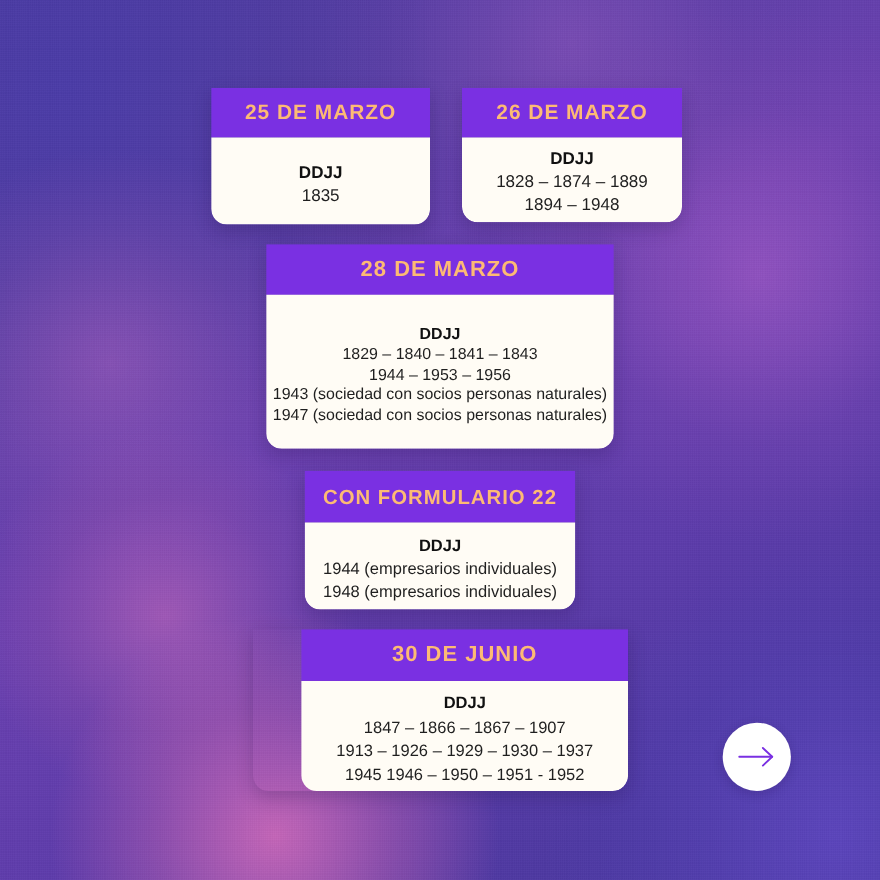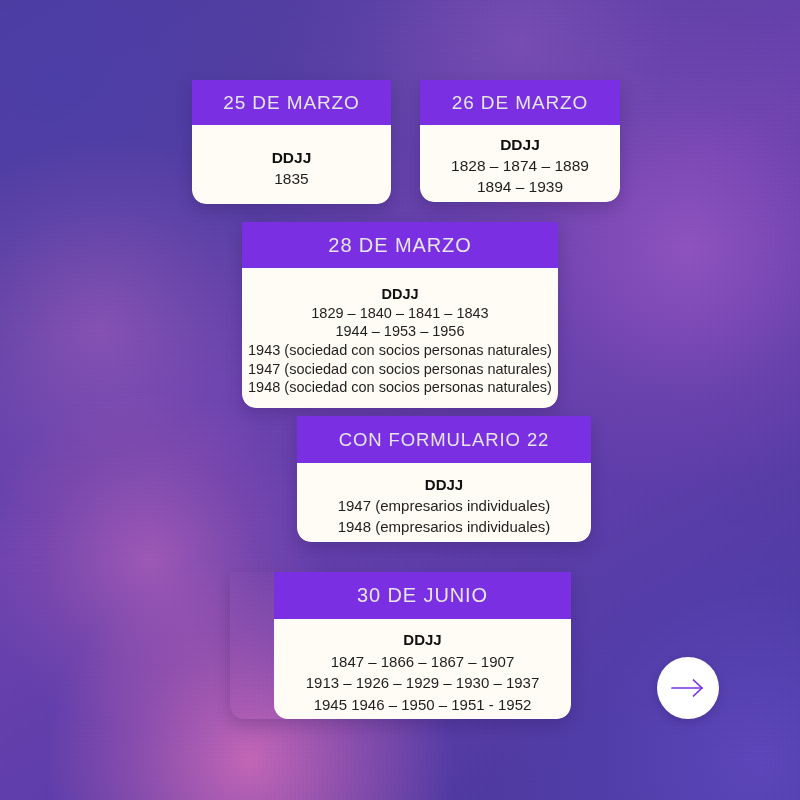--- a/index.html
+++ b/index.html
@@ -46,24 +46,24 @@
 
   .card {
     position: absolute;
     border-radius: 0 0 14px 14px;
     overflow: hidden;
     box-shadow: 0 6px 16px rgba(30,12,70,0.22);
   }
 
   .card-header {
     background: #7a30e2;
-    color: #e5e5e5;
+    color: #fdba74;
     text-align: center;
     letter-spacing: 0.9px;
-    font-weight: 400;
+    font-weight: 700;
     display: flex;
     align-items: center;
     justify-content: center;
   }
 
   .card-body {
     background: #fffcf5;
     border-radius: 0 0 14px 14px;
     text-align: center;
     color: #1d1d1d;
@@ -86,21 +86,21 @@
   #card-25marzo .card-body   { height: 79px; font-size: 15.5px; line-height: 21px; padding-top: 6px; }
 
   #card-26marzo      { left: 420px; top: 80px;  width: 200px; }
   #card-26marzo .card-header { height: 45px; font-size: 19px; }
   #card-26marzo .card-body   { height: 77px; font-size: 15.5px; line-height: 21px; padding-top: 4px; }
 
   #card-28marzo      { left: 242px; top: 222px; width: 316px; }
   #card-28marzo .card-header { height: 46px; font-size: 20px; }
   #card-28marzo .card-body   { height: 140px; font-size: 14.5px; line-height: 18.6px; padding-top: 6px; }
 
-  #card-formulario22 { left: 277px; top: 416px; width: 294px; margin-left: 20px; }
+  #card-formulario22 { left: 277px; top: 428px; width: 246px; }
   #card-formulario22 .card-header { height: 47px; font-size: 18.5px; }
   #card-formulario22 .card-body   { height: 79px; font-size: 15px; line-height: 21px; padding-top: 5px; }
 
   #card-30junio      { left: 230px; top: 572px; width: 341px; padding-left: 44px; }
   #card-30junio .card-header { height: 47px; font-size: 20px; }
   #card-30junio .card-body   { height: 100px; font-size: 15px; line-height: 21.5px; padding-top: 6px; }
 
   
   #next-button {
     position: absolute;
@@ -137,45 +137,44 @@
     </div>
   </div>
 
   <div class="card" id="card-26marzo">
     <div class="card-header">
       <span>26 DE MARZO</span>
     </div>
     <div class="card-body">
       <div class="ddjj-label">DDJJ</div>
       <div class="card-line">1828 – 1874 – 1889</div>
-      <div class="card-line">1894 – 1939</div>
+      <div class="card-line">1894 – 1948</div>
     </div>
   </div>
 
   <div class="card" id="card-28marzo">
     <div class="card-header">
       <span>28 DE MARZO</span>
     </div>
     <div class="card-body">
       <div class="ddjj-label">DDJJ</div>
       <div class="card-line">1829 – 1840 – 1841 –  1843</div>
       <div class="card-line">1944 – 1953 – 1956</div>
       <div class="card-line">1943 (sociedad con socios personas naturales)</div>
       <div class="card-line">1947 (sociedad con socios personas naturales)</div>
-      <div class="card-line">1948 (sociedad con socios personas naturales)</div>
     </div>
   </div>
 
   <div class="card" id="card-formulario22">
     <div class="card-header">
       <span>CON FORMULARIO 22</span>
     </div>
     <div class="card-body">
       <div class="ddjj-label">DDJJ</div>
-      <div class="card-line">1947 (empresarios individuales)</div>
+      <div class="card-line">1944 (empresarios individuales)</div>
       <div class="card-line">1948 (empresarios individuales)</div>
     </div>
   </div>
 
   <div class="card" id="card-30junio">
     <div class="card-header">
       <span>30 DE JUNIO</span>
     </div>
     <div class="card-body">
       <div class="ddjj-label">DDJJ</div>

